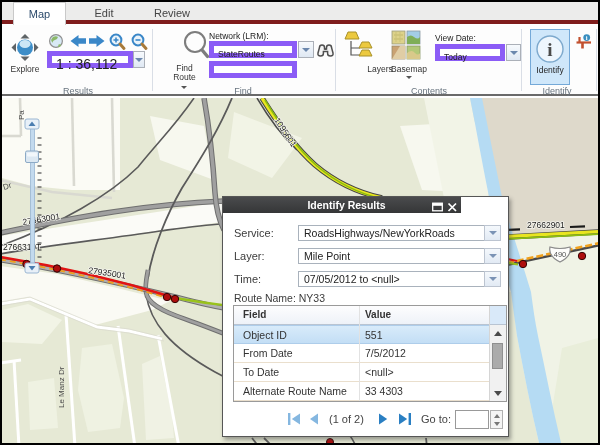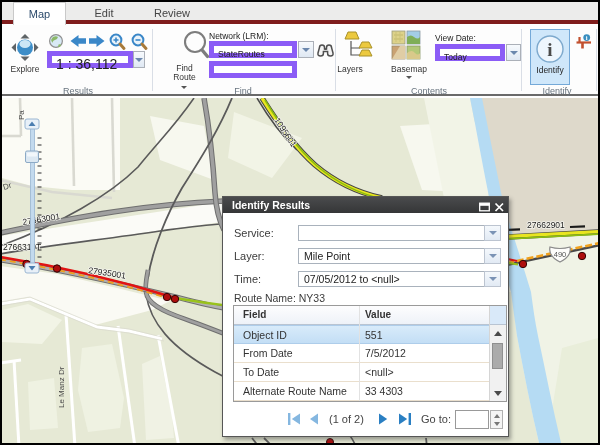--- a/index.html
+++ b/index.html
@@ -28,21 +28,21 @@
 
 
 #btn-identify { position:absolute; left:528px; top:4px; width:40px; height:56px; background:#cfe7fa; border:1px solid #74a9d8; }
 
 
 #map { position:absolute; left:0; top:96px; width:596px; height:345px; }
 #map svg { position:absolute; left:0; top:0; }
 
 
 #dlg { position:absolute; left:220px; top:194px; width:287px; height:241px; background:#fff; border:1px solid #565656; box-shadow:2px 3px 4px rgba(60,60,60,.45); }
-#dlg-title { position:absolute; left:0; top:0; width:285px; height:16px; background:linear-gradient(#4a4b4d,#353637); color:#fff; font-size:10.5px; font-weight:bold; line-height:16px; padding-left:9px; }
+#dlg-title { position:absolute; left:0; top:0; width:238px; height:16px; background:linear-gradient(#4a4b4d,#353637); color:#fff; font-size:10.5px; font-weight:bold; line-height:16px; padding-left:9px;text-align:center; }
 .dlabel { position:absolute; font-size:11px; color:#3c3c3c; }
 .dcombo { position:absolute; left:75px; width:187px; height:16px; background:#fff; border:1px solid #a9b2bc; }
 .dcombo .ctext { font-size:10.5px; color:#222; padding-left:5px; line-height:14px; display:block; white-space:nowrap; }
 .dcombo .dd { position:absolute; right:-17px; top:-1px; width:17px; height:16px; background:linear-gradient(#f4f8fc,#e2eaf4); border:1px solid #bcc4d0; }
 .dcombo .dd:after { content:""; position:absolute; left:50%; top:50%; margin-left:-4px; margin-top:-2px; border-left:4px solid transparent; border-right:4px solid transparent; border-top:4px solid #7b93b5; }
 
 #dtable { position:absolute; left:10px; top:108px; width:274px; height:97px; border:1px solid #9a9a9a; background:#fff; }
 .trow { position:absolute; left:0; width:255px; height:19px; font-size:10.5px; color:#333; }
 .trow span.c1 { position:absolute; left:9px; top:3px; }
 .trow span.c2 { position:absolute; left:131px; top:3px; }
@@ -136,21 +136,21 @@
         <rect x="65" y="2" width="13" height="13" fill="#a3cde6" stroke="#8a9aa2" stroke-width="0.8"></rect>
         <path d="M65 8 q4 -3 7 0 q4 3 6 0 L78 15 L65 15 Z" fill="#7fae58"></path>
         <rect x="50" y="17" width="13" height="13" fill="#c9a273" stroke="#9a8a6a" stroke-width="0.8"></rect>
         <path d="M50 30 L58 17 L63 17 L63 30 Z" fill="#e0cda5"></path>
         <rect x="65" y="17" width="13" height="13" fill="#b3c878 " stroke="#8a9a6a" stroke-width="0.8"></rect>
         <path d="M65 24 q5 -4 8 0 q3 3 5 0 L78 30 L65 30 Z" fill="#d9c98a"></path>
         <path d="M52 6 l9 0 m-9 4 l9 0" stroke="#c2b96a" stroke-width="1"></path>
         <path d="M54 3 l0 10 m4 -10 l0 10" stroke="#cbc27a" stroke-width="1"></path>
       </g>
     </svg>
-    <div class="btnlabel" style="left:322px;top:40px;width:52px">Layers</div>
+    <div class="btnlabel" style="left:352px;top:40px;width:52px">Layers</div>
     <div class="btnlabel" style="left:381px;top:40px;width:52px">Basemap</div>
     <div class="tinyarrow" style="left:404px;top:51px"></div>
     <div class="ribbonlabel" style="left:433px;top:8px">View Date:</div>
     <div class="combo" style="left:433px;top:19px;width:70px;height:17px">
         <span class="ctext" style="line-height:16px">Today</span>
       </div>
     <div class="ddbtn" style="left:504px;top:19px;width:15px;height:17px"></div>
 
     <div id="btn-identify"></div>
     <svg width="40" height="56" style="position:absolute;left:528px;top:4px">
@@ -321,20 +321,21 @@
   <div id="dlg">
     <div id="dlg-title">Identify Results
       <svg width="36" height="13" style="position:absolute;right:1px;top:3.5px">
         <rect x="8.7" y="2.2" width="9.6" height="7.6" fill="none" stroke="#fff" stroke-width="1.3"></rect>
         <rect x="8.7" y="2.2" width="9.6" height="2.6" fill="#fff"></rect>
         <path d="M24.5 2.5 L32 10 M32 2.5 L24.5 10" stroke="#fff" stroke-width="1.7"></path>
       </svg>
     </div>
     <div class="dlabel" style="left:11px;top:30px">Service:</div>
     <div class="dcombo" style="top:28px">
+        <span class="ctext">RoadsHighways/NewYorkRoads</span>
         <span class="dd"></span>
       </div>
     <div class="dlabel" style="left:11px;top:53px">Layer:</div>
     <div class="dcombo" style="top:51px">
         <span class="ctext">Mile Point</span>
         <span class="dd"></span>
       </div>
     <div class="dlabel" style="left:11px;top:76px">Time:</div>
     <div class="dcombo" style="top:74px">
         <span class="ctext">07/05/2012 to &lt;null&gt;</span>

